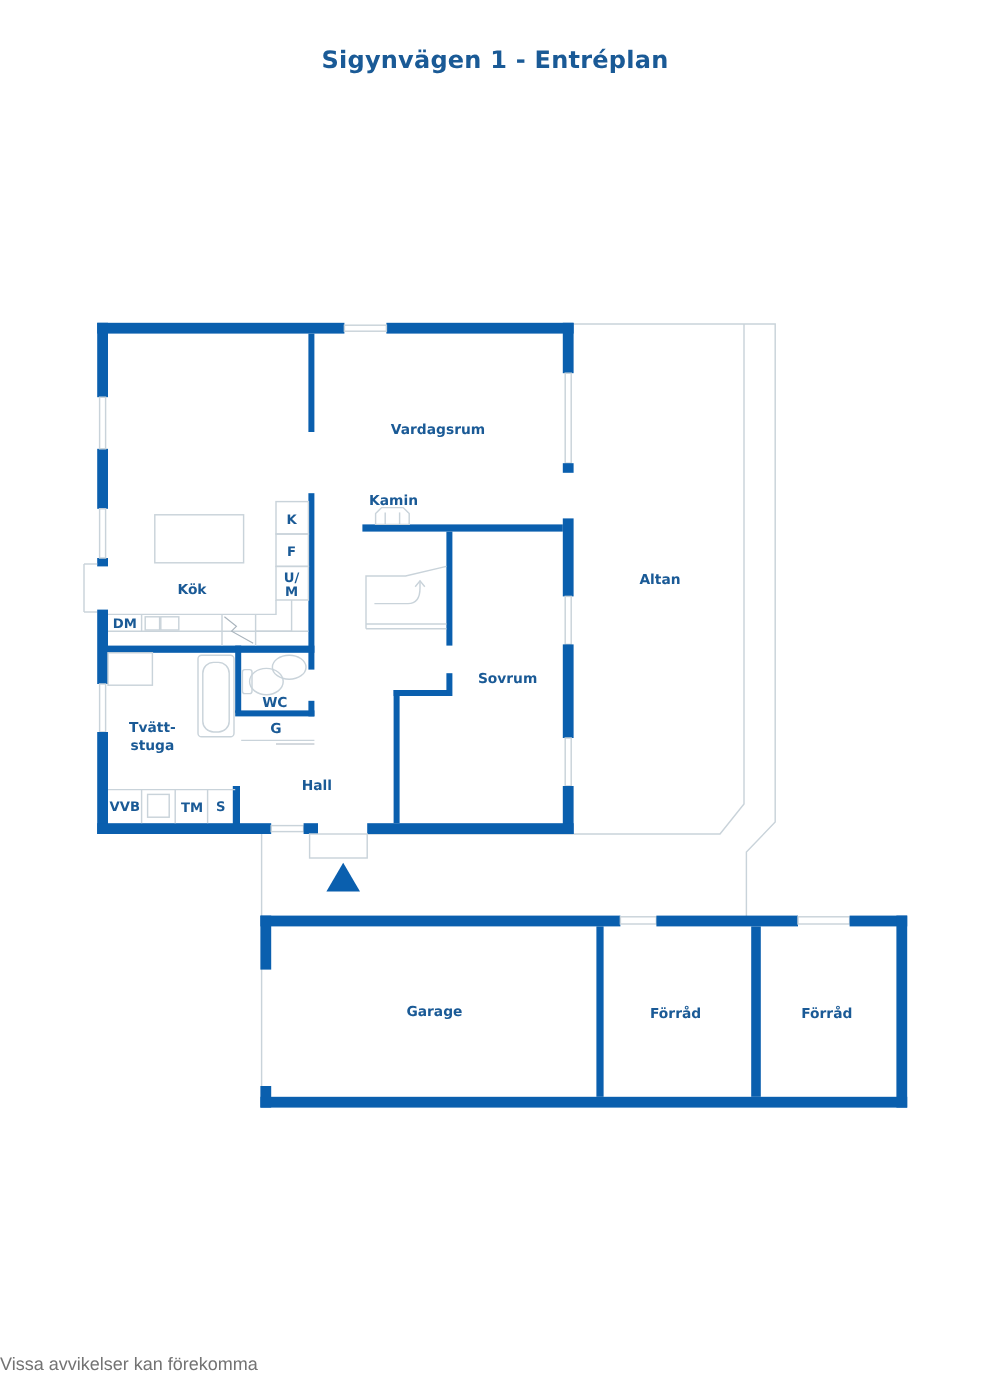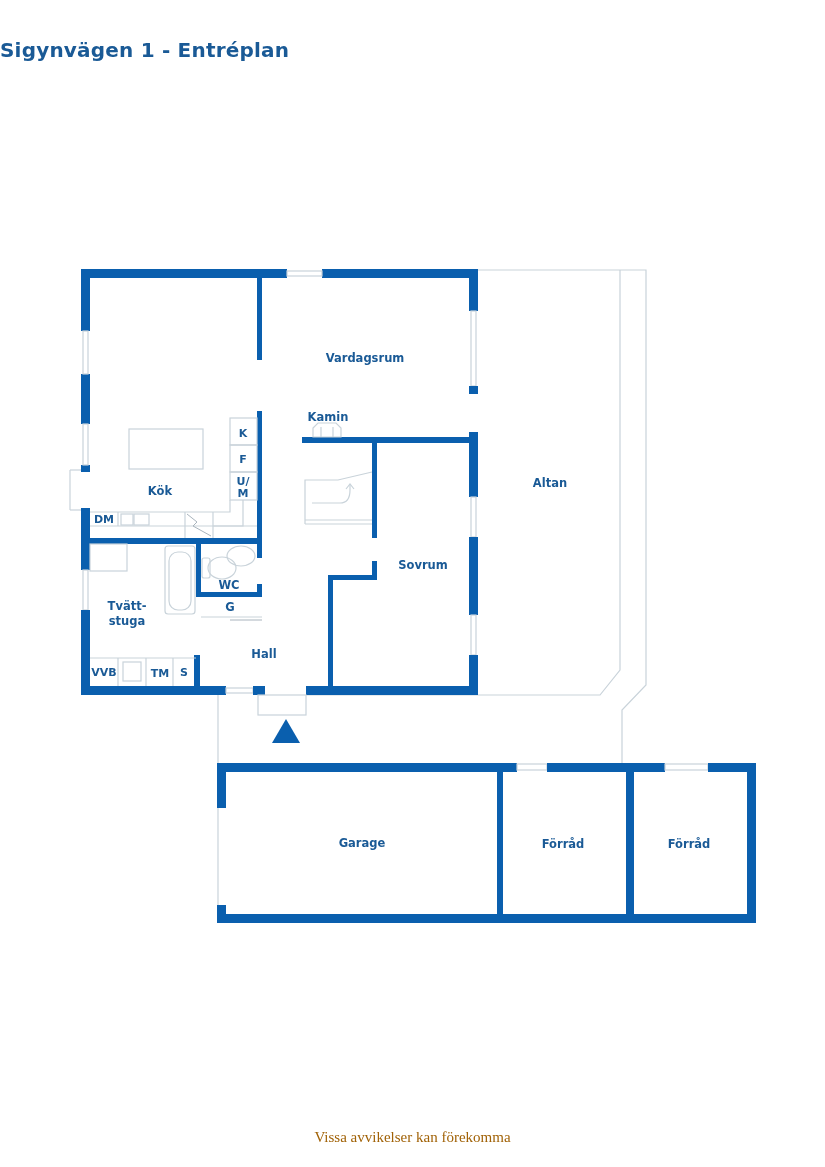--- a/index.html
+++ b/index.html
@@ -1,18 +1,18 @@
 <!DOCTYPE html>
 <html><head>
   <meta charset="utf-8">
   <style>
     html, body { margin: 0; padding: 0; background: #ffffff; }
     body { width: 825px; height: 1167px; position: relative; overflow: hidden; font-family: "DejaVu Sans", sans-serif; }
-    .title { position: absolute; left: 0; top: 38px; width: 825px; text-align: left; font-family: "DejaVu Sans", sans-serif; font-weight: bold; font-size: 20px; color: #1a5a96; letter-spacing: 0.2px; }
-    .footer { position: absolute; left: 0; top: 1129px; width: 825px; text-align: center; font-family: Liberation Serif, serif; font-size: 15px; color: #a16207; }
+    .title { position: absolute; left: 0; top: 38px; width: 825px; text-align: center; font-family: "DejaVu Sans", sans-serif; font-weight: bold; font-size: 20px; color: #1a5a96; letter-spacing: 0.2px; }
+    .footer { position: absolute; left: 0; top: 1129px; width: 825px; font-family: Liberation Sans, sans-serif; font-size: 15px; color: #737373; }
     svg.plan { position: absolute; left: 0; top: 0; }
     .wall { fill: #0a5fae; }
     .thin { fill: none; stroke: #c9d3da; stroke-width: 1.2; }
     .thinb { fill: none; stroke: #a9b4bd; stroke-width: 1; }
     .lbl { font-family: "DejaVu Sans", sans-serif; font-weight: bold; font-size: 11.5px; fill: #1a5a96; }
     .slbl { font-family: "DejaVu Sans", sans-serif; font-weight: bold; font-size: 11px; fill: #1a5a96; }
   </style>
 </head>
 <body>
 

